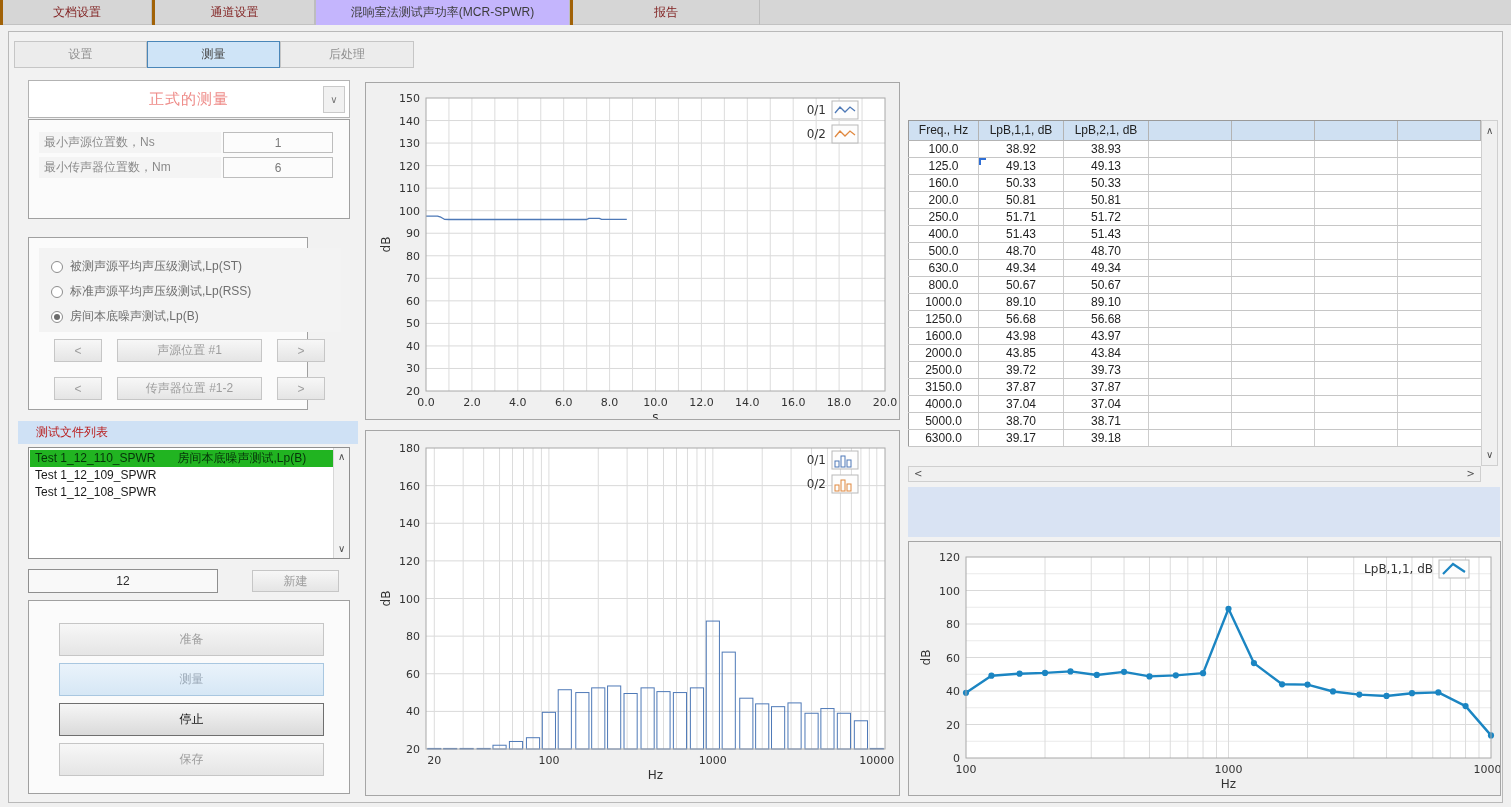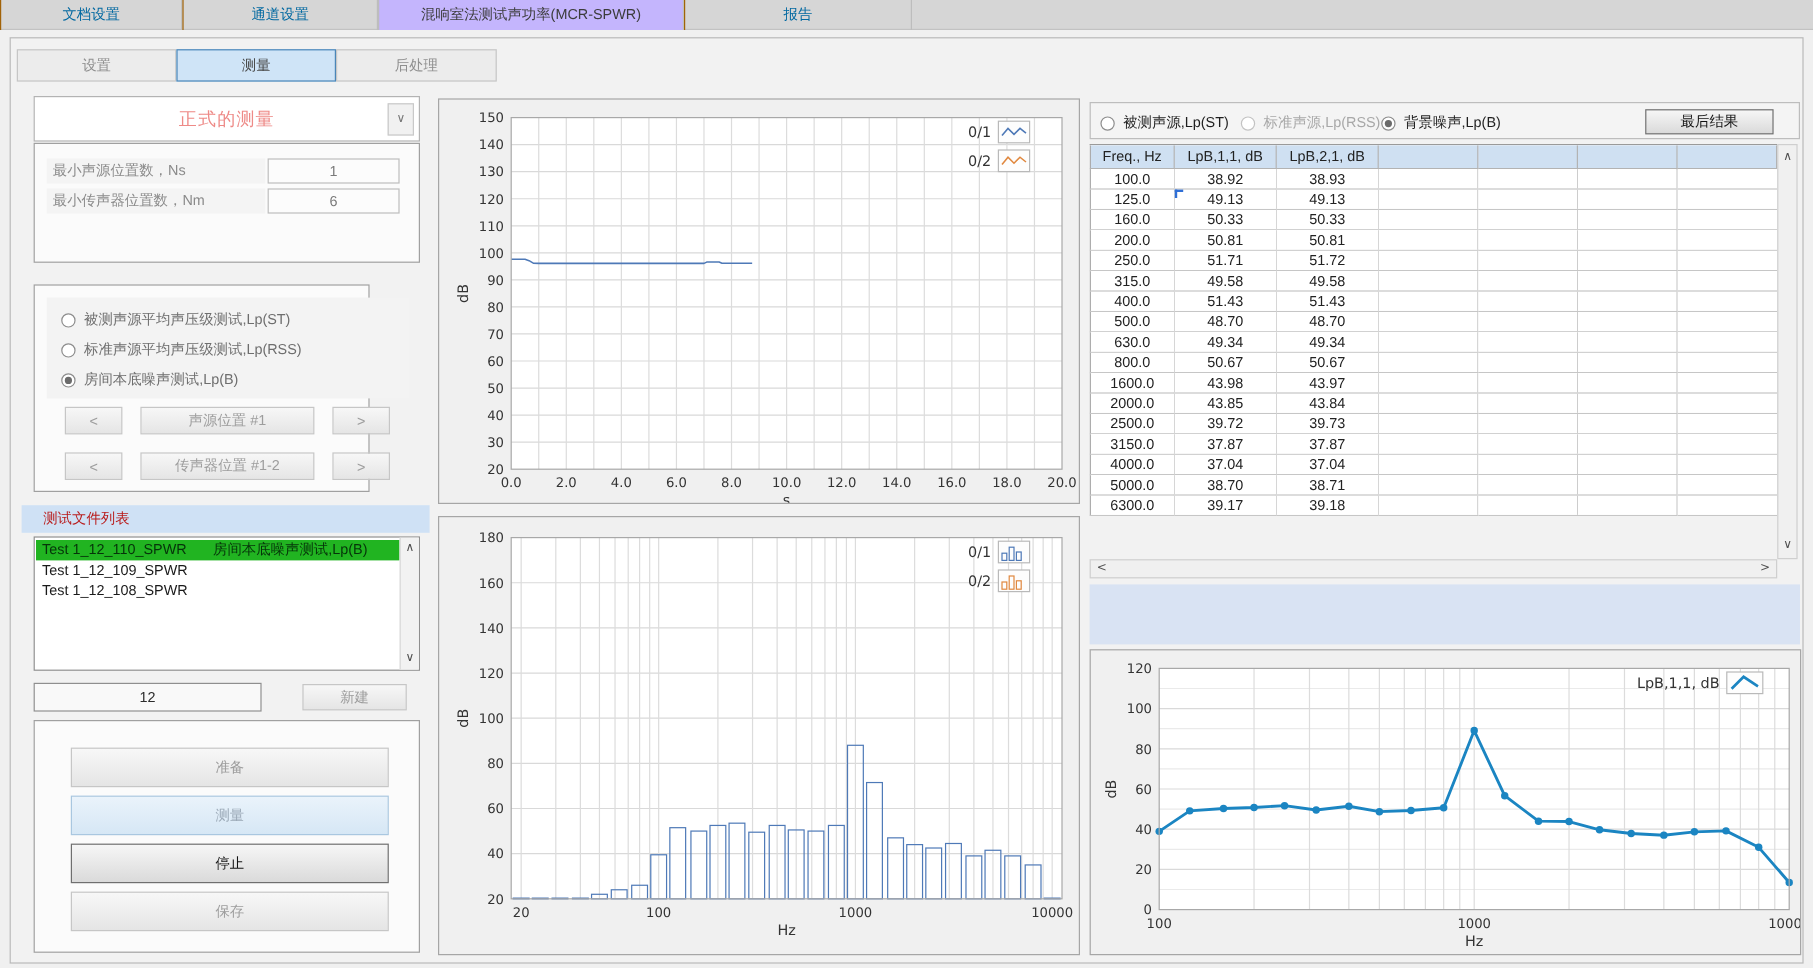--- a/index.html
+++ b/index.html
@@ -3,21 +3,21 @@
 <meta charset="utf-8">
 <style>
   *{margin:0;padding:0;box-sizing:border-box}
   html,body{width:1511px;height:807px}
   body{background:#f0f0f0;font-family:"Liberation Sans","DejaVu Sans",sans-serif;overflow:hidden}
   #screen{position:relative;width:1511px;height:807px}
   .abs{position:absolute}
   
   .tabstrip{left:0;top:0;width:1511px;height:25px;background:#d6d6d6;border-bottom:1px solid #c2c2c2}
   .tab{position:absolute;top:0;height:25px;display:flex;align-items:center;justify-content:center;
-       font-size:12px;color:#0369a1;border-right:1px solid #bdbdbd;border-left:1px solid #a16207;cursor:default}
+       font-size:12px;color:#7f1d1d;border-right:1px solid #bdbdbd;border-left:3px solid #a16207;cursor:default}
   .tab.active{background:#c4b5fd;color:#3c3c3c;border-left:1px solid #bdbdbd}
   .mainpanel{left:8px;top:31px;width:1495px;height:772px;background:#f2f2f2;border:1px solid #b9b9b9}
   
   .gbox{border:1px solid #a0a0a0;background:#fbfbfb}
   .chartpanel{border:1px solid #a6a6a6;background:#f0f0f0}
   
   .subtab{display:flex;align-items:center;justify-content:center;font-size:12px;color:#8f8f8f;
           background:#ececec;border:1px solid #c6c6c6}
   .subtab.sel{background:#cfe4f7;border:1px solid #4a86b8;color:#474747}
   
@@ -305,35 +305,20 @@
         <g>
           <rect x="466" y="44" width="26" height="18" fill="#fdfdfd" stroke="#b9b9b9"></rect>
           <rect x="469" y="54" width="4" height="6" fill="none" stroke="#e0883f"></rect>
           <rect x="475" y="49" width="4" height="11" fill="none" stroke="#e0883f"></rect>
           <rect x="481" y="53" width="4" height="7" fill="none" stroke="#e0883f"></rect>
           <text x="460" y="57" font-size="12" text-anchor="end" fill="#333">0/2</text>
         </g>
       </svg>
 </div>
 
-<div class="abs" style="left:908px;top:85px;width:592px;height:31px;background:#f4f4f4;border:1px solid #bdbdbd">
-  <div class="abs" style="left:8px;top:8px;display:flex;align-items:center">
-    <span class="radio"></span>
-    <span class="radlab dark">被测声源,Lp(ST)</span>
-  </div>
-  <div class="abs" style="left:125px;top:8px;display:flex;align-items:center">
-    <span class="radio dis"></span>
-    <span class="radlab dim">标准声源,Lp(RSS)</span>
-  </div>
-  <div class="abs" style="left:242px;top:8px;display:flex;align-items:center">
-    <span class="radio checked"></span>
-    <span class="radlab dark">背景噪声,Lp(B)</span>
-  </div>
-  <div class="abs btn strong" style="left:462px;top:5px;width:107px;height:21px">最后结果</div>
-</div>
 
 <div class="abs" id="freq-table" style="left:908px;top:120px;width:573px;height:346px;overflow:hidden;border-top:1px solid #9a9a9a">
       <table>
         <colgroup>
           <col style="width: 70px;">
           <col style="width: 85px;">
           <col style="width: 85px;">
           <col style="width: 83px;">
           <col style="width: 83px;">
           <col style="width: 83px;">
@@ -390,29 +375,20 @@
           <tr>
             <td>250.0</td>
             <td>51.71</td>
             <td>51.72</td>
             <td></td>
             <td></td>
             <td></td>
             <td></td>
           </tr>
           <tr>
-            <td>315.0</td>
-            <td>49.58</td>
-            <td>49.58</td>
-            <td></td>
-            <td></td>
-            <td></td>
-            <td></td>
-          </tr>
-          <tr>
             <td>400.0</td>
             <td>51.43</td>
             <td>51.43</td>
             <td></td>
             <td></td>
             <td></td>
             <td></td>
           </tr>
           <tr>
             <td>500.0</td>
@@ -429,20 +405,38 @@
             <td>49.34</td>
             <td></td>
             <td></td>
             <td></td>
             <td></td>
           </tr>
           <tr>
             <td>800.0</td>
             <td>50.67</td>
             <td>50.67</td>
+            <td></td>
+            <td></td>
+            <td></td>
+            <td></td>
+          </tr>
+          <tr>
+            <td>1000.0</td>
+            <td>89.10</td>
+            <td>89.10</td>
+            <td></td>
+            <td></td>
+            <td></td>
+            <td></td>
+          </tr>
+          <tr>
+            <td>1250.0</td>
+            <td>56.68</td>
+            <td>56.68</td>
             <td></td>
             <td></td>
             <td></td>
             <td></td>
           </tr>
           <tr>
             <td>1600.0</td>
             <td>43.98</td>
             <td>43.97</td>
             <td></td>

